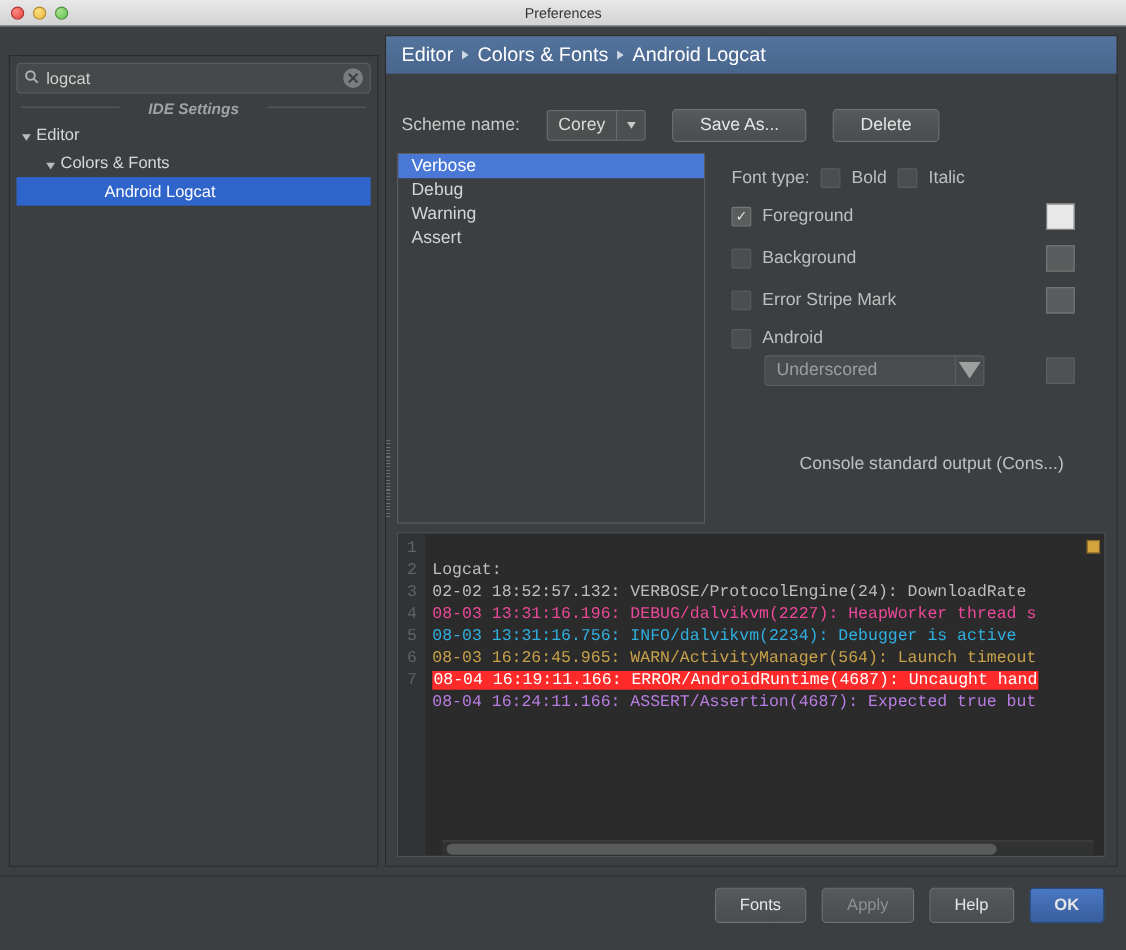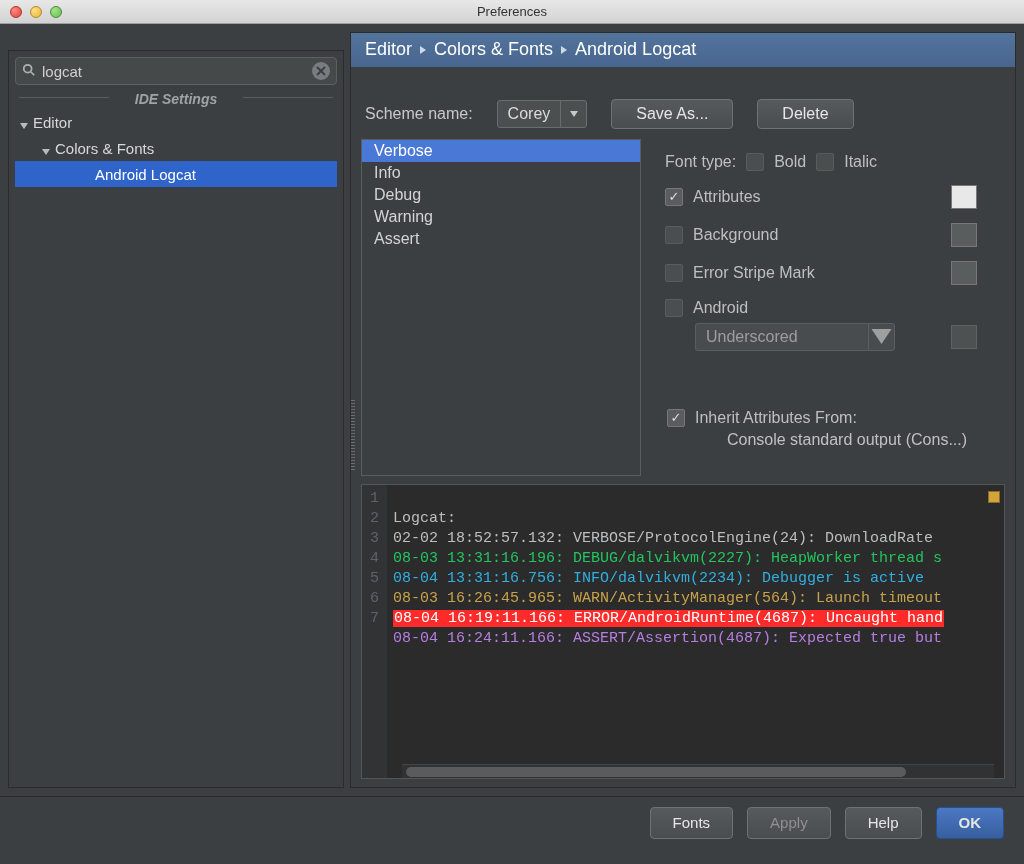--- a/index.html
+++ b/index.html
@@ -166,21 +166,21 @@
     margin:8px 10px; height:296px;
     background:#2b2b2b; border:1px solid #555;
     display:flex; font-family: Menlo, "Courier New", monospace; font-size:15px;
     position:relative; overflow:hidden;
   }
   .gutter{ background:#313335; color:#606366; text-align:right; padding:4px 8px 0; line-height:20px; }
   .code { flex:1; padding:4px 4px 0 6px; line-height:20px; white-space:pre; color:#bcbec0; overflow:hidden;}
   .preview .marker{ position:absolute; right:4px; top:6px; width:12px;height:12px;background:#d4a43c;border:1px solid #8a6c28;}
   .preview-scroll{ position:absolute; bottom:0; left:40px; right:10px; height:14px; background:#303233; border-top:1px solid #444;}
   .preview-scroll .thumb{ height:10px; margin:2px 0 0 4px; width:500px; background:#595b5d; border-radius:5px;}
-  .c-green{color:#22c55e;}
+  .c-green{color:#ec4899;}
   .c-cyan{color:#30afe0;}
   .c-yellow{color:#c8a24a;}
   .c-purple{color:#b77de2;}
   .bg-red{background:#ff2b2b;color:#fff;padding:0 1px;}
   .footer{
     height:52px; display:flex; align-items:center; justify-content:flex-end;
     gap:14px; padding-right:20px; border-top:1px solid #2b2b2b;
     background:#3c3f41;
   }
   .btn.footer-btn{ padding:4px 22px; height:32px; font-size:15px;}
@@ -262,36 +262,35 @@
             </svg>
           </span>
       </div>
       <button class="btn">Save As...</button>
       <button class="btn">Delete</button>
     </div>
 
     <div class="content-row">
       <div class="level-list">
         <div class="level-item selected">Verbose</div>
-        <div class="level-item">Info</div>
         <div class="level-item">Debug</div>
         <div class="level-item">Warning</div>
         <div class="level-item">Assert</div>
       </div>
       <div class="attr-pane">
         <div class="attr-row">
           <span>Font type:</span>
           <span class="chk disabled"></span>
           <span>Bold</span>
           <span class="chk disabled"></span>
           <span>Italic</span>
         </div>
         <div class="attr-row">
           <span class="chk checked"></span>
-          <span>Attributes</span>
+          <span>Foreground</span>
           <span class="swatch white"></span>
         </div>
         <div class="attr-row">
           <span class="chk disabled"></span>
           <span>Background</span>
           <span class="swatch"></span>
         </div>
         <div class="attr-row">
           <span class="chk disabled"></span>
           <span>Error Stripe Mark</span>
@@ -308,44 +307,40 @@
               <span class="sel-btn">
                   <svg viewBox="0 0 10 10">
                     <polygon points="1,2 9,2 5,8" fill="#c8c8c8"></polygon>
                   </svg>
                 </span>
             </div>
             <span class="swatch" style="opacity:.6"></span>
           </div>
         </div>
         <div class="inherit-block">
-          <div class="attr-row">
-            <span class="chk checked"></span>
-            <span>Inherit Attributes From:</span>
-          </div>
           <div class="inherit-sub">Console standard output (Cons...)</div>
         </div>
       </div>
     </div>
 
     <div class="preview">
       <div class="gutter">
         <div>1</div>
         <div>2</div>
         <div>3</div>
         <div>4</div>
         <div>5</div>
         <div>6</div>
         <div>7</div>
       </div>
       <div class="code">
 <span>Logcat:</span>
 <span>02-02 18:52:57.132: VERBOSE/ProtocolEngine(24): DownloadRate </span>
 <span class="c-green">08-03 13:31:16.196: DEBUG/dalvikvm(2227): HeapWorker thread s</span>
-<span class="c-cyan">08-04 13:31:16.756: INFO/dalvikvm(2234): Debugger is active</span>
+<span class="c-cyan">08-03 13:31:16.756: INFO/dalvikvm(2234): Debugger is active</span>
 <span class="c-yellow">08-03 16:26:45.965: WARN/ActivityManager(564): Launch timeout</span>
 <span class="bg-red">08-04 16:19:11.166: ERROR/AndroidRuntime(4687): Uncaught hand</span>
 <span class="c-purple">08-04 16:24:11.166: ASSERT/Assertion(4687): Expected true but</span>
       </div>
       <div class="marker"></div>
       <div class="preview-scroll">
           <div class="thumb"></div>
         </div>
     </div>
   </div>

